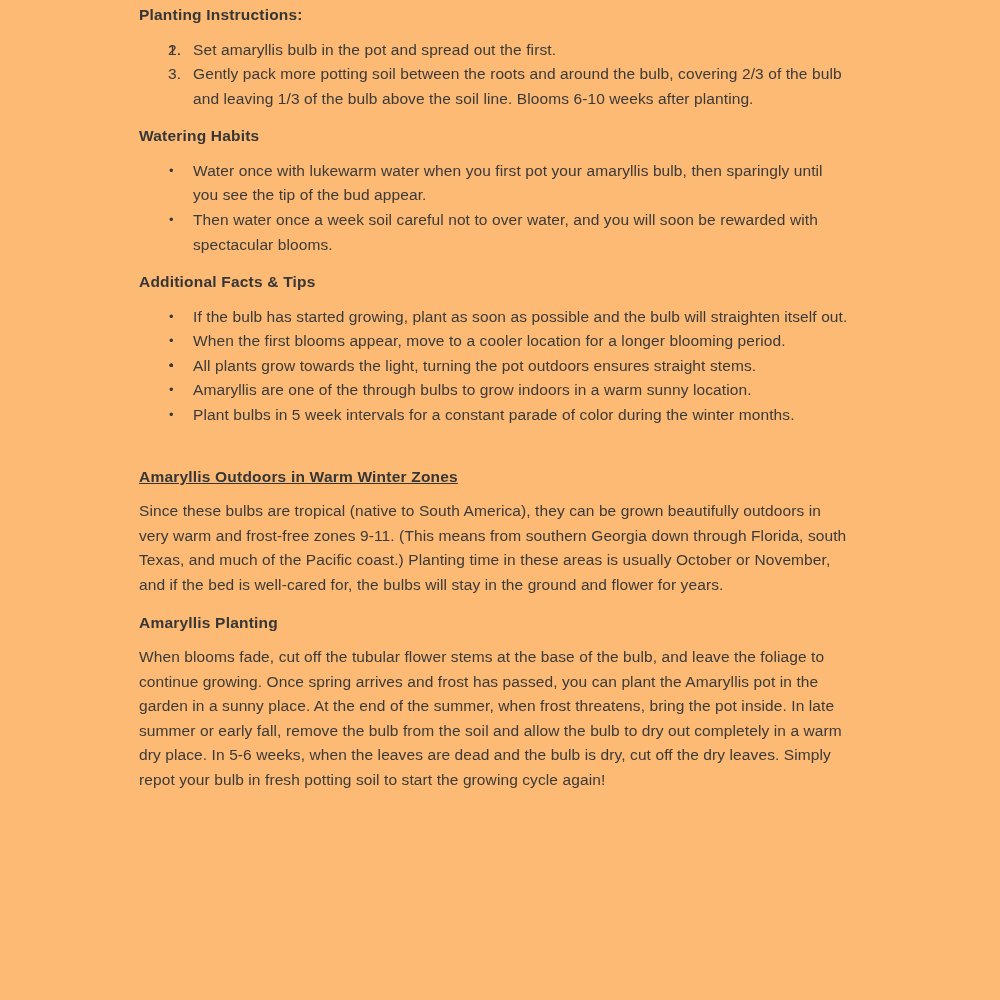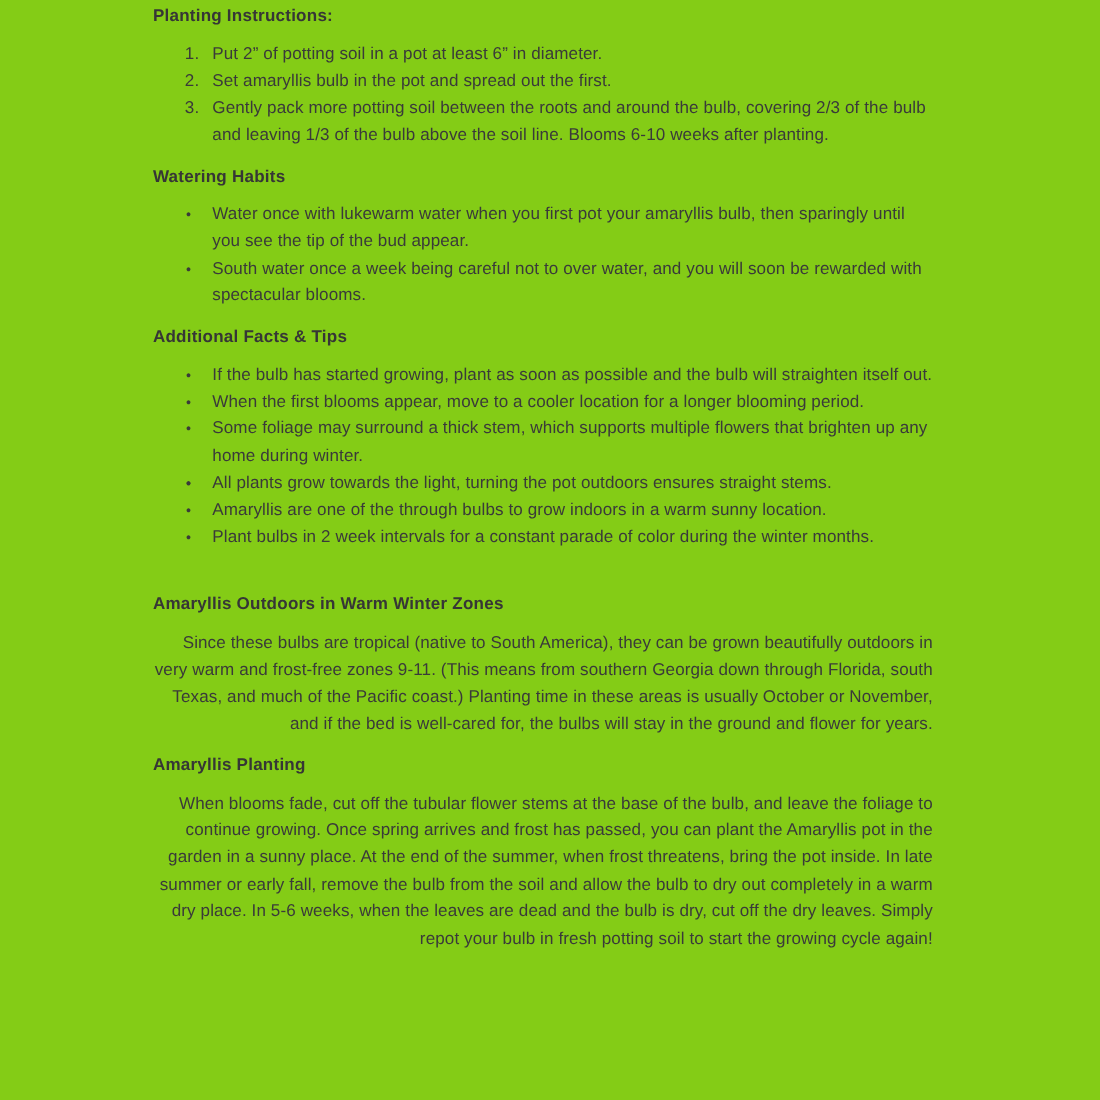--- a/index.html
+++ b/index.html
@@ -7,33 +7,33 @@
   body {
     width: 1000px;
     height: 1000px;
     overflow: hidden;
     font-family: "Liberation Sans", "DejaVu Sans", sans-serif;
     color: #3a3a3a;
   }
   .page {
     width: 1000px;
     height: 1000px;
-    background: #84cc16;
+    background: #fdba74;
     padding: 3px 152px 0 139px;
   }
   .heading {
     font-size: 15.5px;
     font-weight: bold;
     color: #363636;
     line-height: 24.5px;
     margin: 13px 0 10px 0;
     letter-spacing: 0.2px;
   }
   .heading.first { margin-top: 0; }
-  .heading.extra-space { margin-top: 37px; }
+  .heading.extra-space { margin-top: 37px; text-decoration: underline; }
   .list { margin: 0; }
   .li {
     position: relative;
     padding-left: 54px;
     font-size: 15.5px;
     line-height: 24.6px;
     letter-spacing: 0.1px;
   }
   .li .marker {
     position: absolute;
@@ -45,87 +45,84 @@
     position: absolute;
     left: 30px;
     top: 0;
     font-size: 13px;
   }
   .para {
     font-size: 15.5px;
     line-height: 24.6px;
     letter-spacing: 0.1px;
     margin: 0;
-    text-align: right;
   }
 </style>
 </head>
 <body>
 
 <div class="page">
 
   <div class="heading first">Planting Instructions:</div>
 
   <div class="list">
     <div class="li">
       <span class="marker">1.</span>
-      <span class="li-text">Put 2” of potting soil in a pot at least 6” in diameter.</span>
     </div>
     <div class="li">
       <span class="marker">2.</span>
       <span class="li-text">Set amaryllis bulb in the pot and spread out the first.</span>
     </div>
     <div class="li">
       <span class="marker">3.</span>
       <span class="li-text">Gently pack more potting soil between the roots and around the bulb, covering 2/3 of the bulb and leaving 1/3 of the bulb above the soil line. Blooms 6-10 weeks after planting.</span>
     </div>
   </div>
 
   <div class="heading">Watering Habits</div>
 
   <div class="list">
     <div class="li">
       <span class="bullet-marker">•</span>
       <span class="li-text">Water once with lukewarm water when you first pot your amaryllis bulb, then sparingly until you see the tip of the bud appear.</span>
     </div>
     <div class="li">
       <span class="bullet-marker">•</span>
-      <span class="li-text">South water once a week being careful not to over water, and you will soon be rewarded with spectacular blooms.</span>
+      <span class="li-text">Then water once a week soil careful not to over water, and you will soon be rewarded with spectacular blooms.</span>
     </div>
   </div>
 
   <div class="heading">Additional Facts &amp; Tips</div>
 
   <div class="list">
     <div class="li">
       <span class="bullet-marker">•</span>
       <span class="li-text">If the bulb has started growing, plant as soon as possible and the bulb will straighten itself out.</span>
     </div>
     <div class="li">
       <span class="bullet-marker">•</span>
       <span class="li-text">When the first blooms appear, move to a cooler location for a longer blooming period.</span>
     </div>
     <div class="li">
       <span class="bullet-marker">•</span>
-      <span class="li-text">Some foliage may surround a thick stem, which supports multiple flowers that brighten up any home during winter.</span>
     </div>
     <div class="li">
       <span class="bullet-marker">•</span>
     </div>
     <div class="li">
       <span class="bullet-marker">•</span>
       <span class="li-text">All plants grow towards the light, turning the pot outdoors ensures straight stems.</span>
     </div>
     <div class="li">
       <span class="bullet-marker">•</span>
       <span class="li-text">Amaryllis are one of the through bulbs to grow indoors in a warm sunny location.</span>
     </div>
     <div class="li">
       <span class="bullet-marker">•</span>
-      <span class="li-text">Plant bulbs in 2 week intervals for a constant parade of color during the winter months.</span>
+      <span class="li-text">Plant bulbs in 5 week intervals for a constant parade of color during the winter months.</span>
     </div>
   </div>
 
   <div class="heading extra-space">Amaryllis Outdoors in Warm Winter Zones</div>
 
   <p class="para">Since these bulbs are tropical (native to South America), they can be grown beautifully outdoors in very warm and frost-free zones 9-11. (This means from southern Georgia down through Florida, south Texas, and much of the Pacific coast.) Planting time in these areas is usually October or November, and if the bed is well-cared for, the bulbs will stay in the ground and flower for years.</p>
 
   <div class="heading">Amaryllis Planting</div>
 
   <p class="para">When blooms fade, cut off the tubular flower stems at the base of the bulb, and leave the foliage to continue growing. Once spring arrives and frost has passed, you can plant the Amaryllis pot in the garden in a sunny place. At the end of the summer, when frost threatens, bring the pot inside. In late summer or early fall, remove the bulb from the soil and allow the bulb to dry out completely in a warm dry place. In 5-6 weeks, when the leaves are dead and the bulb is dry, cut off the dry leaves. Simply repot your bulb in fresh potting soil to start the growing cycle again!</p>

